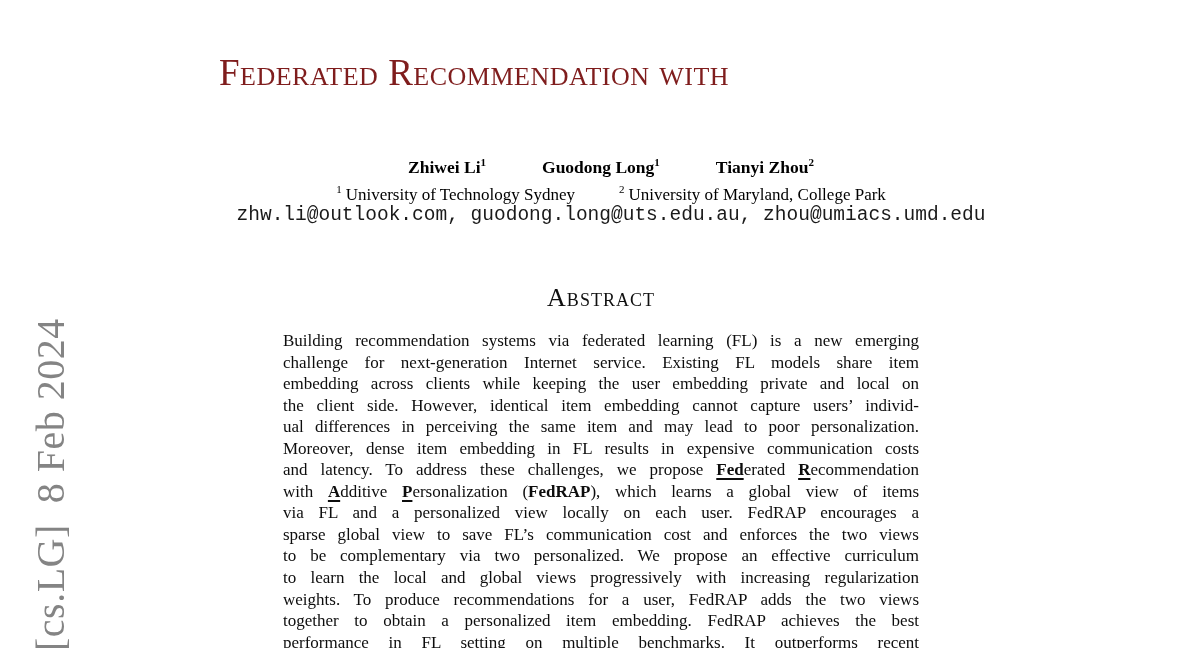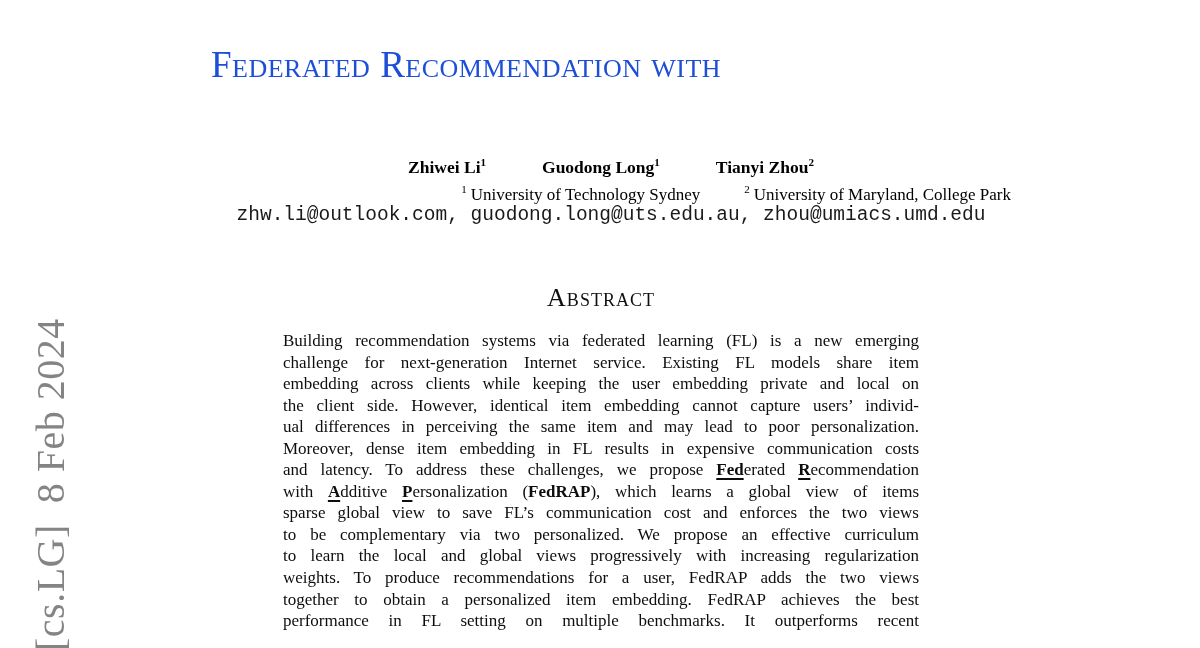--- a/index.html
+++ b/index.html
@@ -29,27 +29,27 @@
     position: absolute;
     left: 211px;
     top: 0;
     width: 800px;
     height: 648px;
   }
   .paper-title {
     position: absolute;
     left: 0;
     top: 46px;
-    margin: 0;
+    margin: 8px;
     font-size: 37px;
     line-height: 38.5px;
     font-weight: normal;
     font-variant: small-caps;
     letter-spacing: 0.5px;
-    color: #1d4ed8;
+    color: #7f1d1d;
   }
   .paper-title .t-line { display: block; }
   .authors {
     position: absolute;
     top: 157px;
     left: 0;
     width: 100%;
     display: flex;
     justify-content: center;
     gap: 56px;
@@ -57,21 +57,21 @@
     font-weight: bold;
     white-space: nowrap;
   }
   .authors sup { font-size: 11px; line-height: 0; }
   .affils {
     position: absolute;
     top: 185px;
     left: 0;
     width: 100%;
     display: flex;
-    justify-content: flex-end;
+    justify-content: center;
     gap: 44px;
     font-size: 17px;
     white-space: nowrap;
   }
   .affils sup { font-size: 11px; line-height: 0; margin-right: 4px; }
   .emails {
     position: absolute;
     top: 204px;
     left: 0;
     width: 100%;
@@ -146,20 +146,21 @@
     <div class="abstract-body">
 
     <div class="abs-line">Building recommendation systems via federated learning (FL) is a new emerging</div>
         <div class="abs-line">challenge for next-generation Internet service.  Existing FL models share item</div>
         <div class="abs-line">embedding across clients while keeping the user embedding private and local on</div>
         <div class="abs-line">the client side. However, identical item embedding cannot capture users’ individ-</div>
         <div class="abs-line">ual differences in perceiving the same item and may lead to poor personalization.</div>
         <div class="abs-line">Moreover, dense item embedding in FL results in expensive communication costs</div>
         <div class="abs-line">and latency. To address these challenges, we propose <b class="ul">Fed</b>erated <b class="ul">R</b>ecommendation</div>
         <div class="abs-line">with <b class="ul">A</b>dditive <b class="ul">P</b>ersonalization (<b>FedRAP</b>), which learns a global view of items</div>
+        <div class="abs-line">via FL and a personalized view locally on each user.  FedRAP encourages a</div>
         <div class="abs-line">sparse global view to save FL’s communication cost and enforces the two views</div>
         <div class="abs-line">to be complementary via two personalized.  We propose an effective curriculum</div>
         <div class="abs-line">to learn the local and global views progressively with increasing regularization</div>
         <div class="abs-line">weights.  To produce recommendations for a user, FedRAP adds the two views</div>
         <div class="abs-line">together to obtain a personalized item embedding.  FedRAP achieves the best</div>
         <div class="abs-line">performance in FL setting on multiple benchmarks.  It outperforms recent</div>
       </div>
 
   </div>
 </div>

